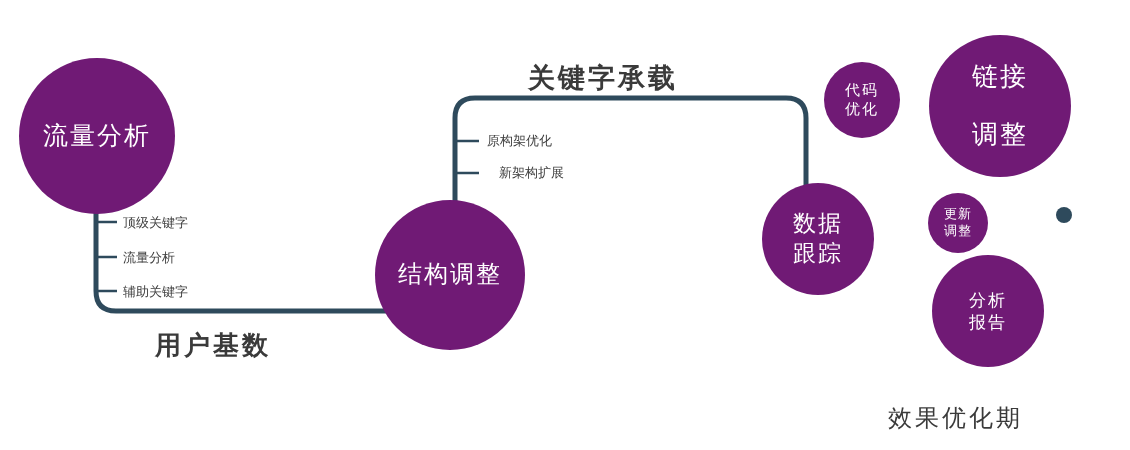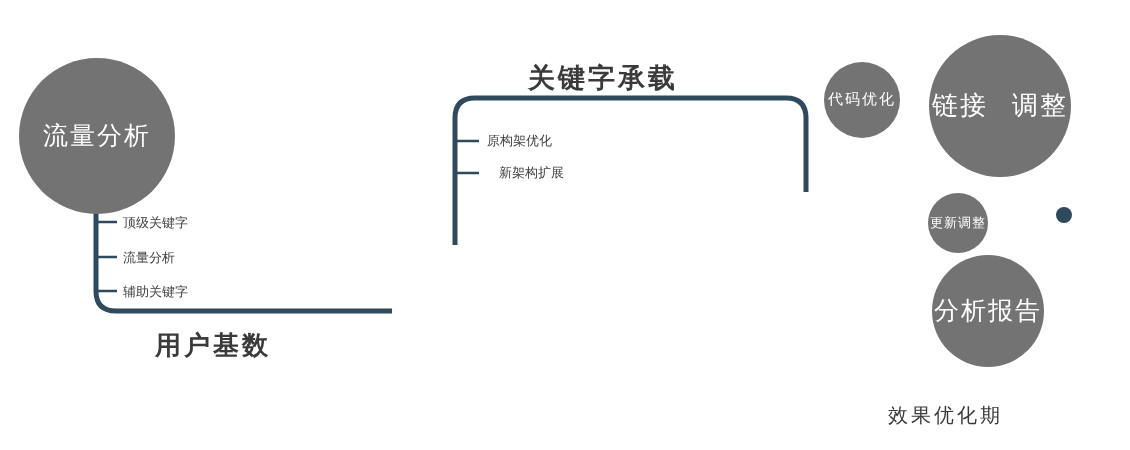--- a/index.html
+++ b/index.html
@@ -19,38 +19,38 @@
     left: 0; top: 0;
     width: 1130px; height: 450px;
   }
   .connectors path { fill: none; stroke: #2e4a5c; }
   .main-line { stroke-width: 5px; }
   .tick-line { stroke-width: 2.5px; }
 
   .node {
     position: absolute;
     border-radius: 50%;
-    background: #737373;
+    background: #701a75;
     color: #ffffff;
     display: flex;
-    flex-direction: row;
+    flex-direction: column;
     align-items: center;
     justify-content: center;
     text-align: center;
     line-height: 1.3;
     letter-spacing: 2px;
   }
 
   .node-traffic   { left: 19px;  top: 58px;  width: 156px; height: 156px; font-size: 25px; }
   .node-structure { left: 375px; top: 200px; width: 150px; height: 150px; font-size: 24px; }
   .node-tracking  { left: 762px; top: 183px; width: 112px; height: 112px; font-size: 23px; }
   .node-code      { left: 824px; top: 62px;  width: 76px;  height: 76px;  font-size: 15px; }
   .node-link      { left: 929px; top: 35px;  width: 142px; height: 142px; font-size: 26px; gap: 24px; }
   .node-update    { left: 928px; top: 193px; width: 60px;  height: 60px;  font-size: 13px; letter-spacing: 1px; }
-  .node-report    { left: 932px; top: 255px; width: 112px; height: 112px; font-size: 25px; }
+  .node-report    { left: 932px; top: 255px; width: 112px; height: 112px; font-size: 17px; }
 
   .small-dot {
     position: absolute;
     left: 1056px; top: 207px;
     width: 16px; height: 16px;
     border-radius: 50%;
     background: #2e4a5c;
   }
 
   .tick-label {
@@ -66,42 +66,49 @@
   .tick-2b { left: 487px; top: 164px; margin-left: 12px; }
 
   .branch-label {
     position: absolute;
     color: #3a3a3a;
     white-space: nowrap;
     letter-spacing: 3px;
   }
   .label-user-base    { left: 155px; top: 328px; font-size: 26px; font-weight: 700; }
   .label-keyword      { left: 528px; top: 60px;  font-size: 27px; font-weight: 700; }
-  .label-effect       { left: 888px; top: 402px; font-size: 20px; font-weight: 500; }
+  .label-effect       { left: 888px; top: 402px; font-size: 24px; font-weight: 500; }
 </style>
 </head>
 <body>
 
 <div class="canvas">
 
   <svg class="connectors" width="1130" height="450" viewBox="0 0 1130 450" aria-hidden="true">
     <path class="main-line" d="M 96 170 L 96 291 Q 96 311 116 311 L 392 311"></path>
     <path class="main-line" d="M 455 245 L 455 118 Q 455 98 475 98 L 786 98 Q 806 98 806 118 L 806 192"></path>
     <path class="tick-line" d="M 96 222 L 117 222"></path>
     <path class="tick-line" d="M 96 257 L 117 257"></path>
     <path class="tick-line" d="M 96 291 L 117 291"></path>
     <path class="tick-line" d="M 455 141 L 479 141"></path>
     <path class="tick-line" d="M 455 173 L 479 173"></path>
   </svg>
 
   <div class="node node-traffic">
     <span>流量分析</span>
   </div>
 
+  <div class="node node-structure">
+    <span>结构调整</span>
+  </div>
 
+  <div class="node node-tracking">
+    <span>数据</span>
+    <span>跟踪</span>
+  </div>
 
   <div class="node node-code">
     <span>代码</span>
     <span>优化</span>
   </div>
 
   <div class="node node-link">
     <span>链接</span>
     <span>调整</span>
   </div>

